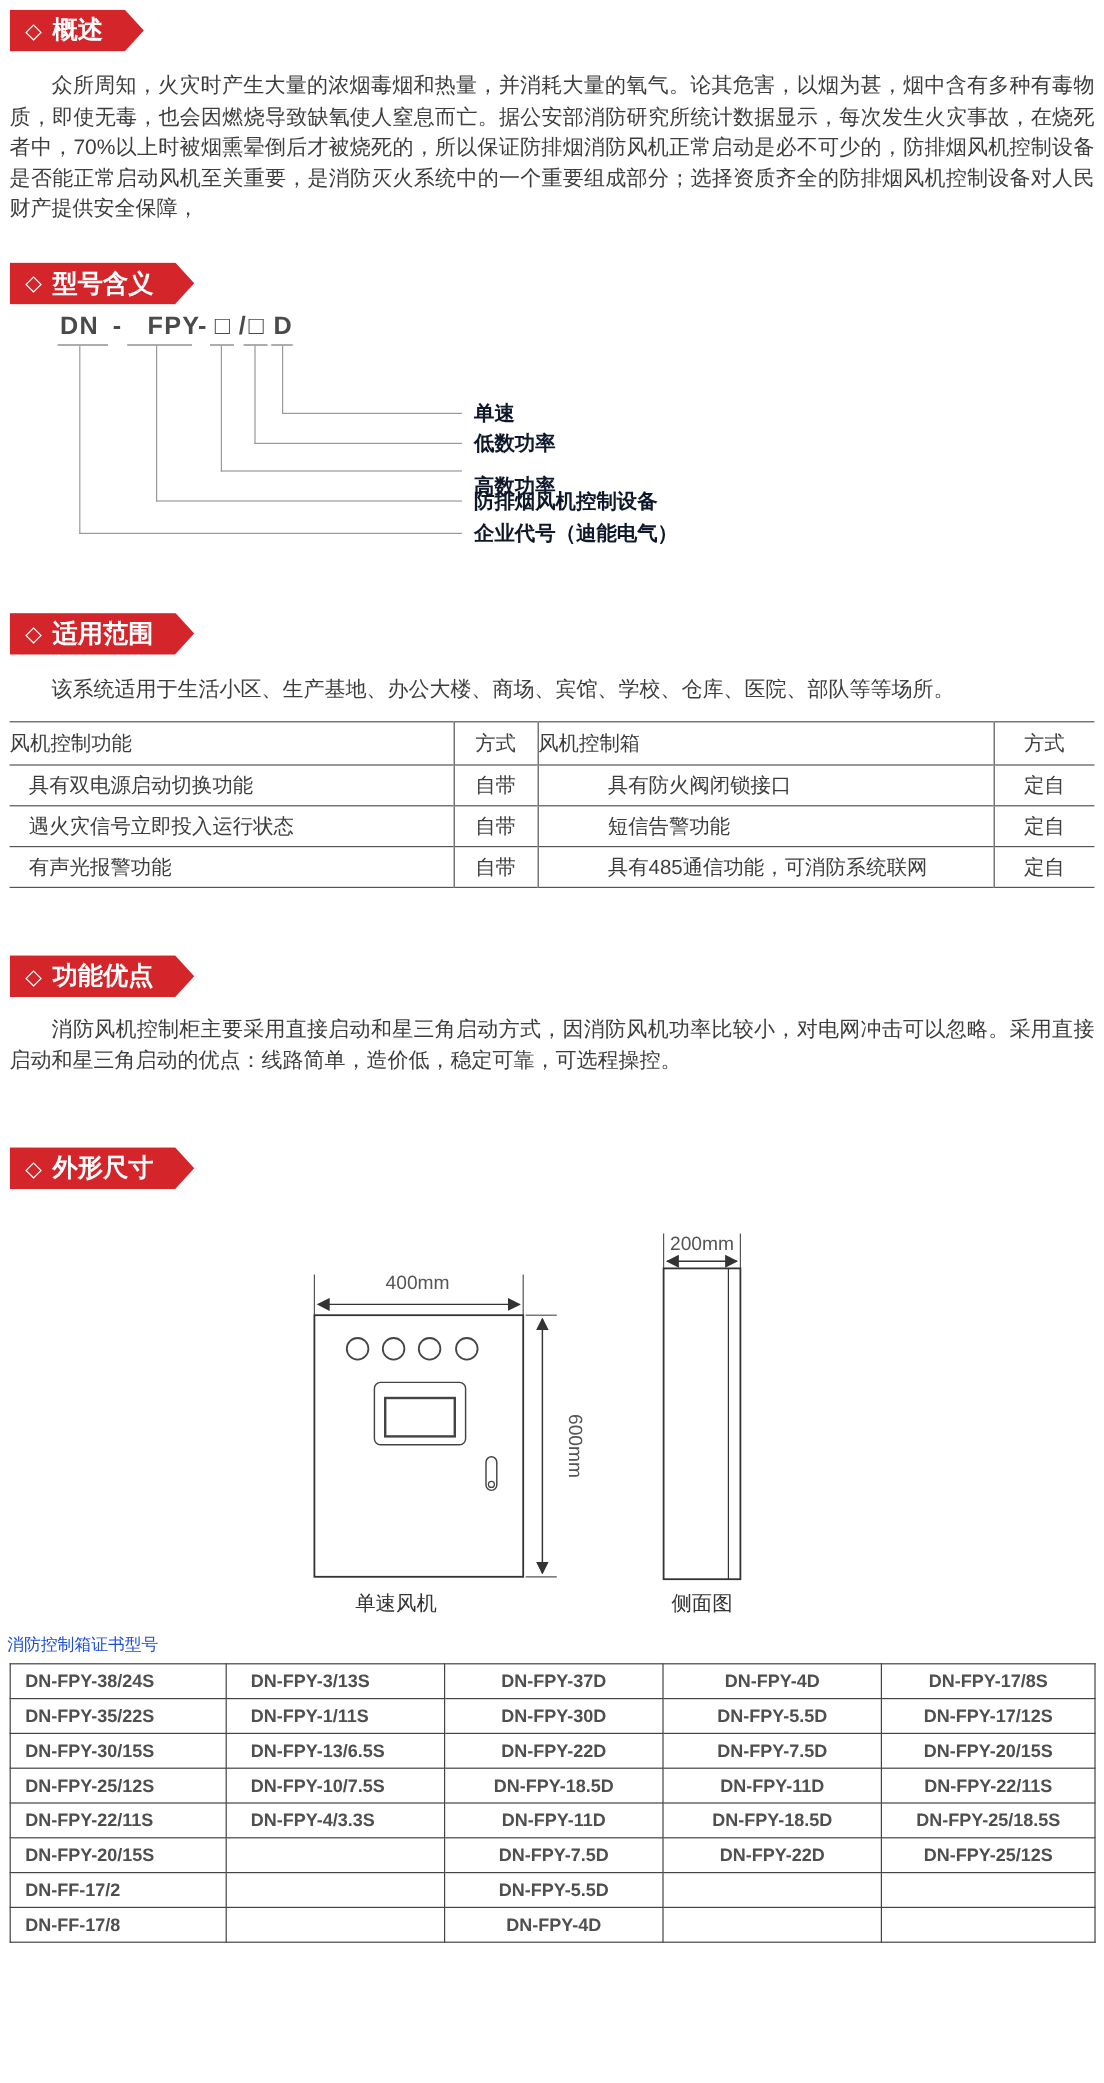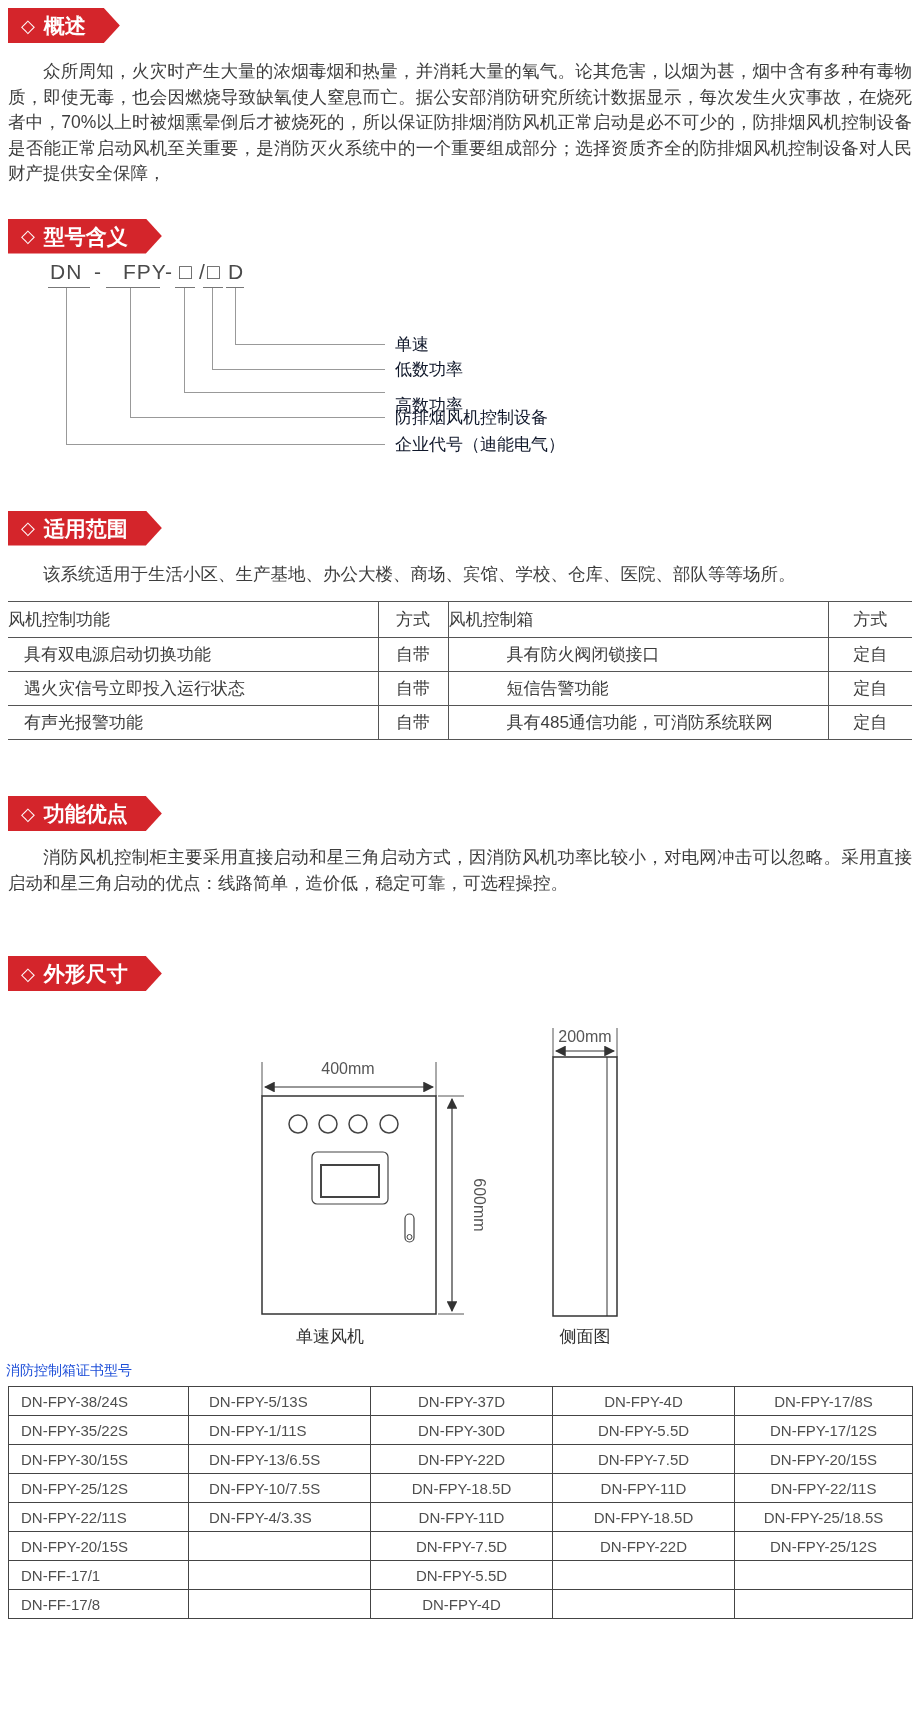--- a/index.html
+++ b/index.html
@@ -17,21 +17,21 @@
     padding: 7px 34px 7px 13px; margin-left: 8px;
     clip-path: polygon(0 0, calc(100% - 16px) 0, 100% 50%, calc(100% - 16px) 100%, 0 100%);
   }
   .banner .diamond { font-size: 18px; margin-right: 9px; font-weight: normal; }
   
   .para {
     margin: 16px 8px 0 8px; font-size: 17.5px; line-height: 25.5px;
     text-align: justify; text-indent: 2em; color: #3d3d3d;
   }
   
-  .diagram { position: relative; height: 200px; margin-top: 0; }
+  .diagram { position: relative; height: 200px; margin-top: 0; font-weight: bold; }
   .diagram .mpart { position: absolute; top: 0; font-size: 21px; color: #4a4a4a; letter-spacing: 1px; }
   .diagram .useg { position: absolute; height: 0; border-bottom: 1.5px solid #777; top: 27px; }
   .diagram .lconn { position: absolute; border-left: 1px solid #999; border-bottom: 1px solid #999; top: 28px; }
   .diagram .dlabel { position: absolute; left: 395px; font-size: 17px; color: #0f172a; }
   
   table { border-collapse: collapse; }
   .scope-table { width: 904px; margin: 14px 8px 0 8px; font-size: 17px; color: #3d3d3d; }
   .scope-table th { font-weight: normal; height: 36px; text-align: center; }
   .scope-table td { height: 34px; }
   .scope-table tr { border-top: 1px solid #555; }
@@ -43,21 +43,21 @@
   .scope-table th.c1, .scope-table th.c3 { padding-left: 0; text-align: left; }
   
   .drawing { position: relative; height: 330px; margin-top: 33px; }
   .drawing svg { position: absolute; left: 0; top: 0; }
   .drawing svg text { font-family: "Liberation Sans", "DejaVu Sans", sans-serif; }
   .dim-text { font-size: 16px; fill: #555; }
   .fig-label { font-size: 17px; fill: #333; }
   
   .models-caption { margin: 8px 0 0 6px; font-size: 14px; color: #1d4ed8; }
   .models-table { width: 904px; margin: 6px 8px 0 8px; font-size: 15px; table-layout: fixed; }
-  .models-table th, .models-table td { border: 1px solid #444; }
+  .models-table th, .models-table td { border: 1px solid #444; font-weight: bold; }
   .models-table th { font-weight: bold; color: #222; height: 56px; text-align: center; line-height: 1.35; }
   .models-table td { height: 29px; color: #4f4f4f; }
   .models-table .m1 { width: 180px; padding-left: 12px; }
   .models-table .m2 { width: 182px; padding-left: 20px; }
   .models-table .m3 { width: 182px; text-align: center; }
   .models-table .m4 { width: 182px; text-align: center; }
   .models-table .m5 { width: 178px; text-align: center; }
   
   .mt-top { margin-top: 8px; }
   .mt-banner2 { margin-top: 32px; display: block; }
@@ -199,21 +199,21 @@
     <text class="fig-label" x="585" y="318" text-anchor="middle">侧面图</text>
   </svg>
 </div>
 
 
 <div class="models-caption">消防控制箱证书型号</div>
 <table class="models-table">
   <tbody>
   <tr>
     <td class="m1">DN-FPY-38/24S</td>
-    <td class="m2">DN-FPY-5/13S</td>
+    <td class="m2">DN-FPY-3/13S</td>
     <td class="m3">DN-FPY-37D</td>
     <td class="m4">DN-FPY-4D</td>
     <td class="m5">DN-FPY-17/8S</td>
   </tr>
   <tr>
     <td class="m1">DN-FPY-35/22S</td>
     <td class="m2">DN-FPY-1/11S</td>
     <td class="m3">DN-FPY-30D</td>
     <td class="m4">DN-FPY-5.5D</td>
     <td class="m5">DN-FPY-17/12S</td>
@@ -240,21 +240,21 @@
     <td class="m5">DN-FPY-25/18.5S</td>
   </tr>
   <tr>
     <td class="m1">DN-FPY-20/15S</td>
     <td class="m2"></td>
     <td class="m3">DN-FPY-7.5D</td>
     <td class="m4">DN-FPY-22D</td>
     <td class="m5">DN-FPY-25/12S</td>
   </tr>
   <tr>
-    <td class="m1">DN-FF-17/1</td>
+    <td class="m1">DN-FF-17/2</td>
     <td class="m2"></td>
     <td class="m3">DN-FPY-5.5D</td>
     <td class="m4"></td>
     <td class="m5"></td>
   </tr>
   <tr>
     <td class="m1">DN-FF-17/8</td>
     <td class="m2"></td>
     <td class="m3">DN-FPY-4D</td>
     <td class="m4"></td>

